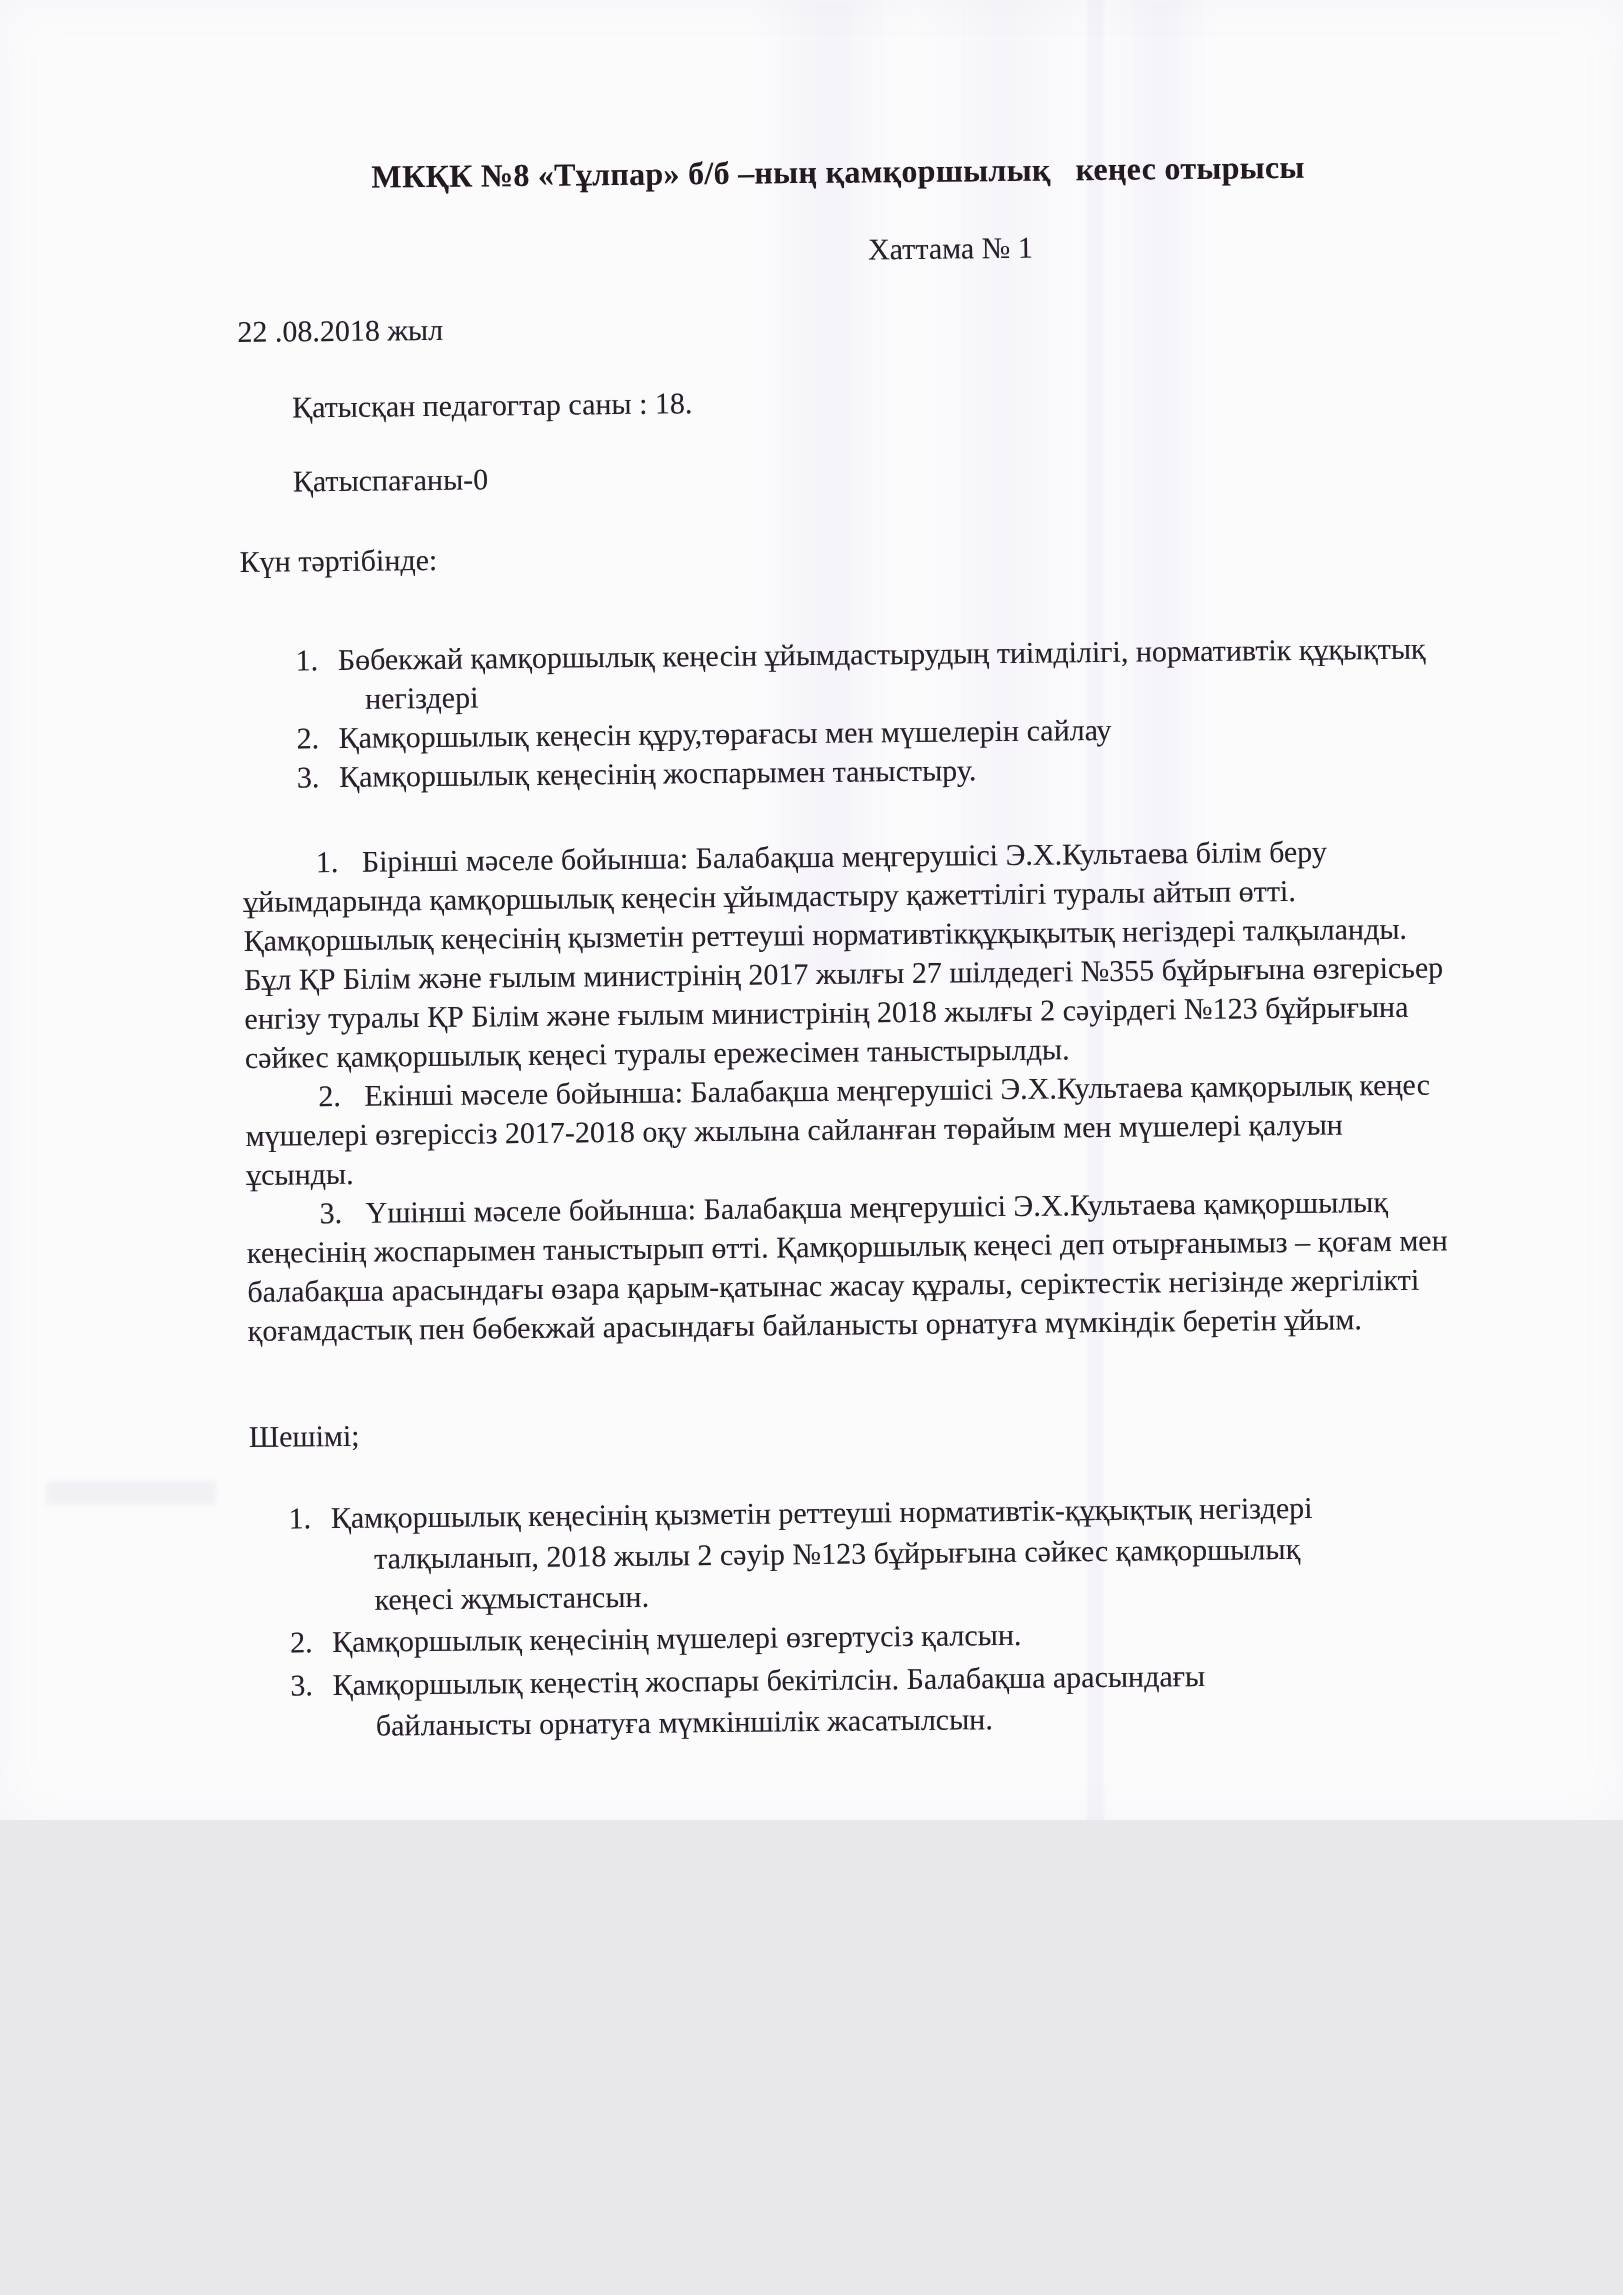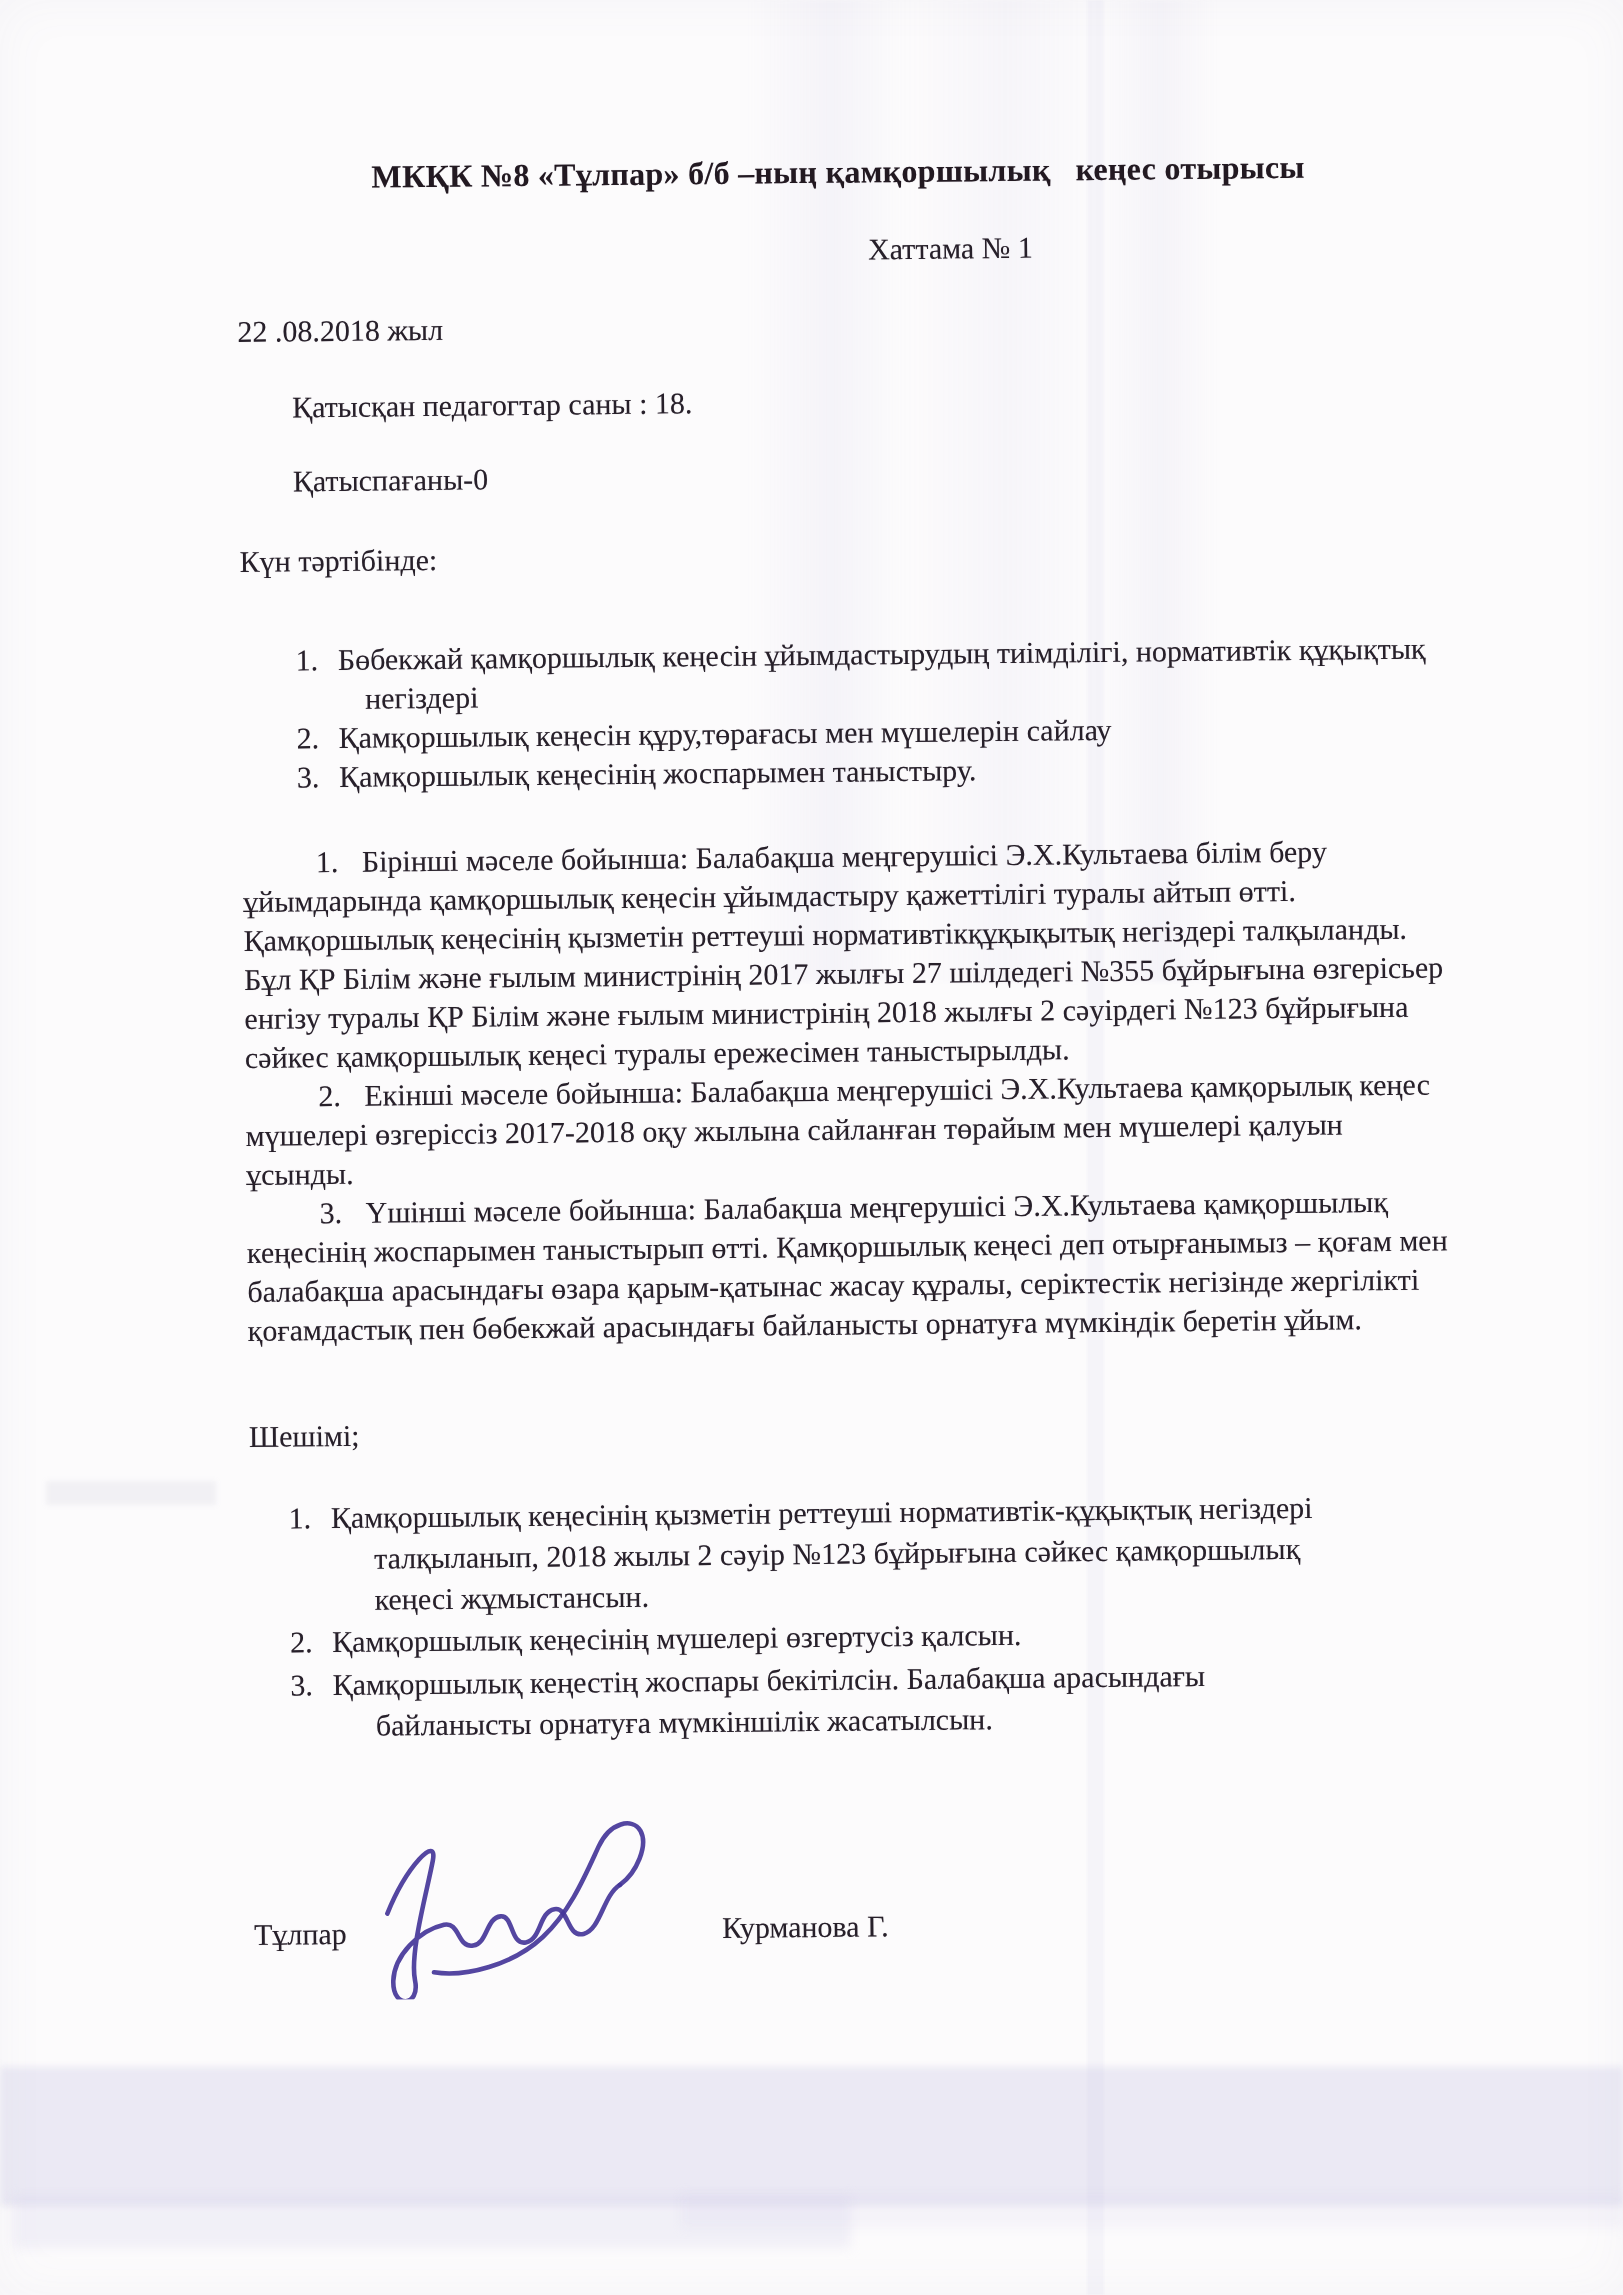--- a/index.html
+++ b/index.html
@@ -1,18 +1,18 @@
 <!DOCTYPE html>
 <html style="font-size:10.5px"><head>
 <meta charset="utf-8">
 <style>
   html,body{margin:0;padding:0;background:#e8e8ea;}
   .page{
     position:relative;
-    width:1624px;height:2295px;
+    width:1624px;height:1820px;
     background:#fcfbfc;
     overflow:hidden;
     font-family:"Liberation Serif","DejaVu Serif",serif;
     color:#27202a;
     box-shadow:inset 0 0 52px rgba(120,110,150,0.05);
   }
   
   .scan-streaks{
     position:absolute;left:746px;top:0;width:471px;height:982px;
     background:linear-gradient(90deg,

